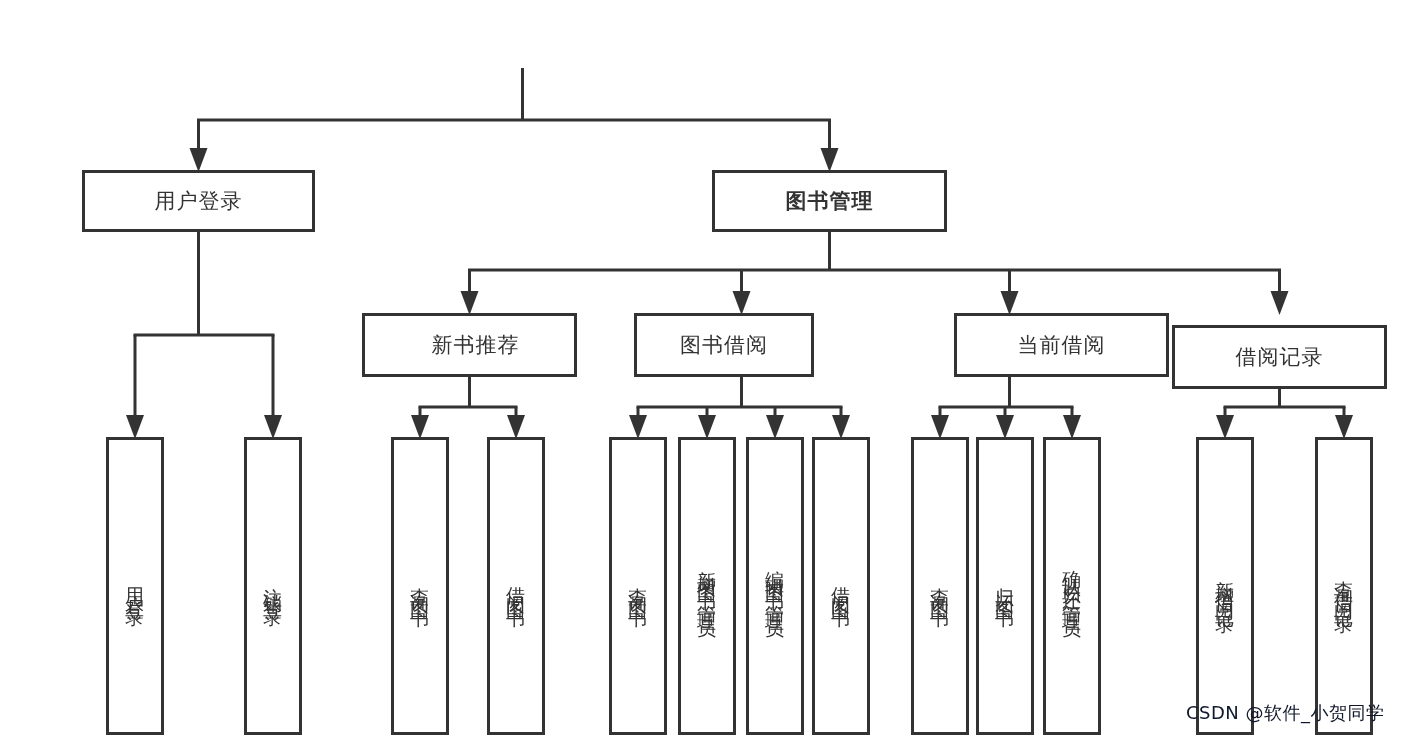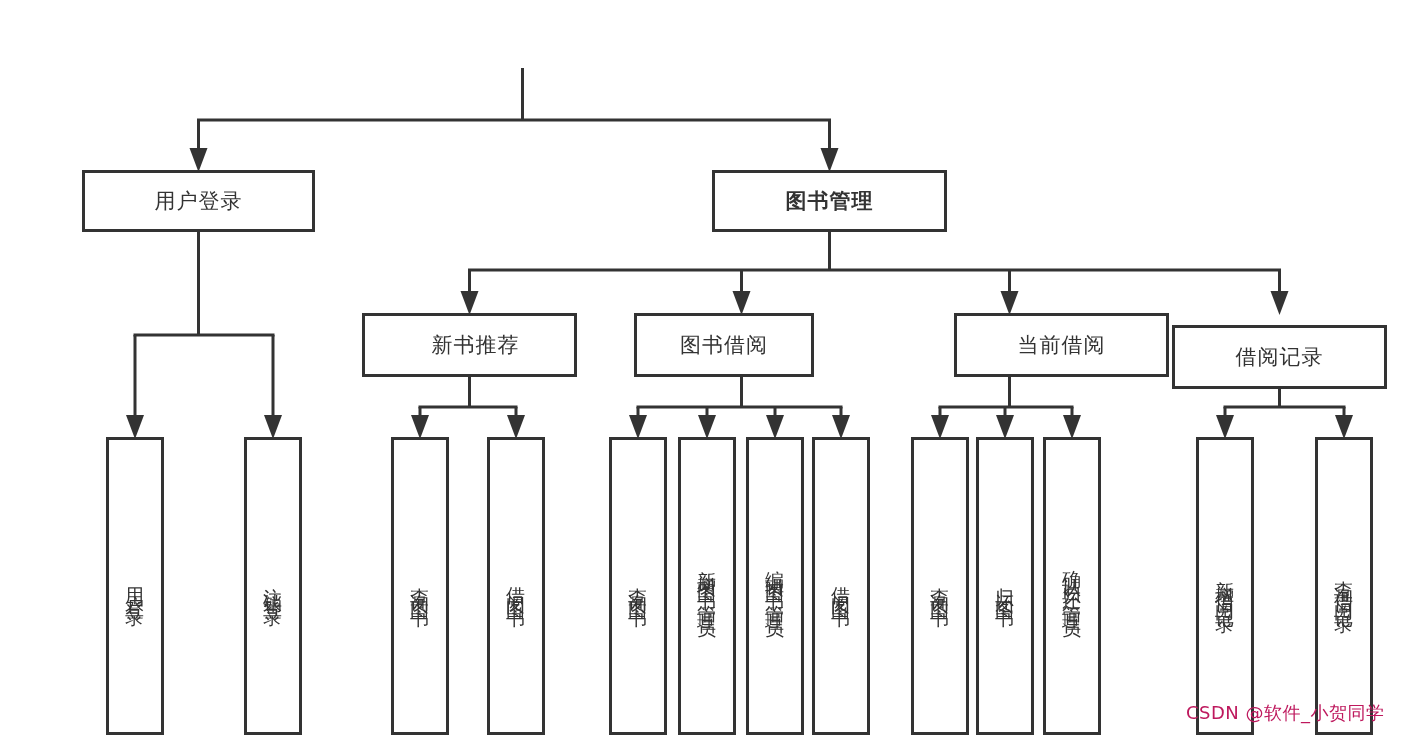--- a/index.html
+++ b/index.html
@@ -58,21 +58,21 @@
   #n-leaf-cb-return  { left: 976px; }
   #n-leaf-cb-confirm { left: 1043px;}
   #n-leaf-br-add     { left: 1196px;}
   #n-leaf-br-query   { left: 1315px;}
   #watermark {
     position: absolute;
     left: 1186px;
     top: 701px;
     width: 215px;
     font-size: 18px;
-    color: #be185d;
+    color: #0f172a;
     white-space: nowrap;
     z-index: 10;
     letter-spacing: 0.5px;
   }
 </style>
 </head>
 <body>
 
 <div id="canvas">
 

